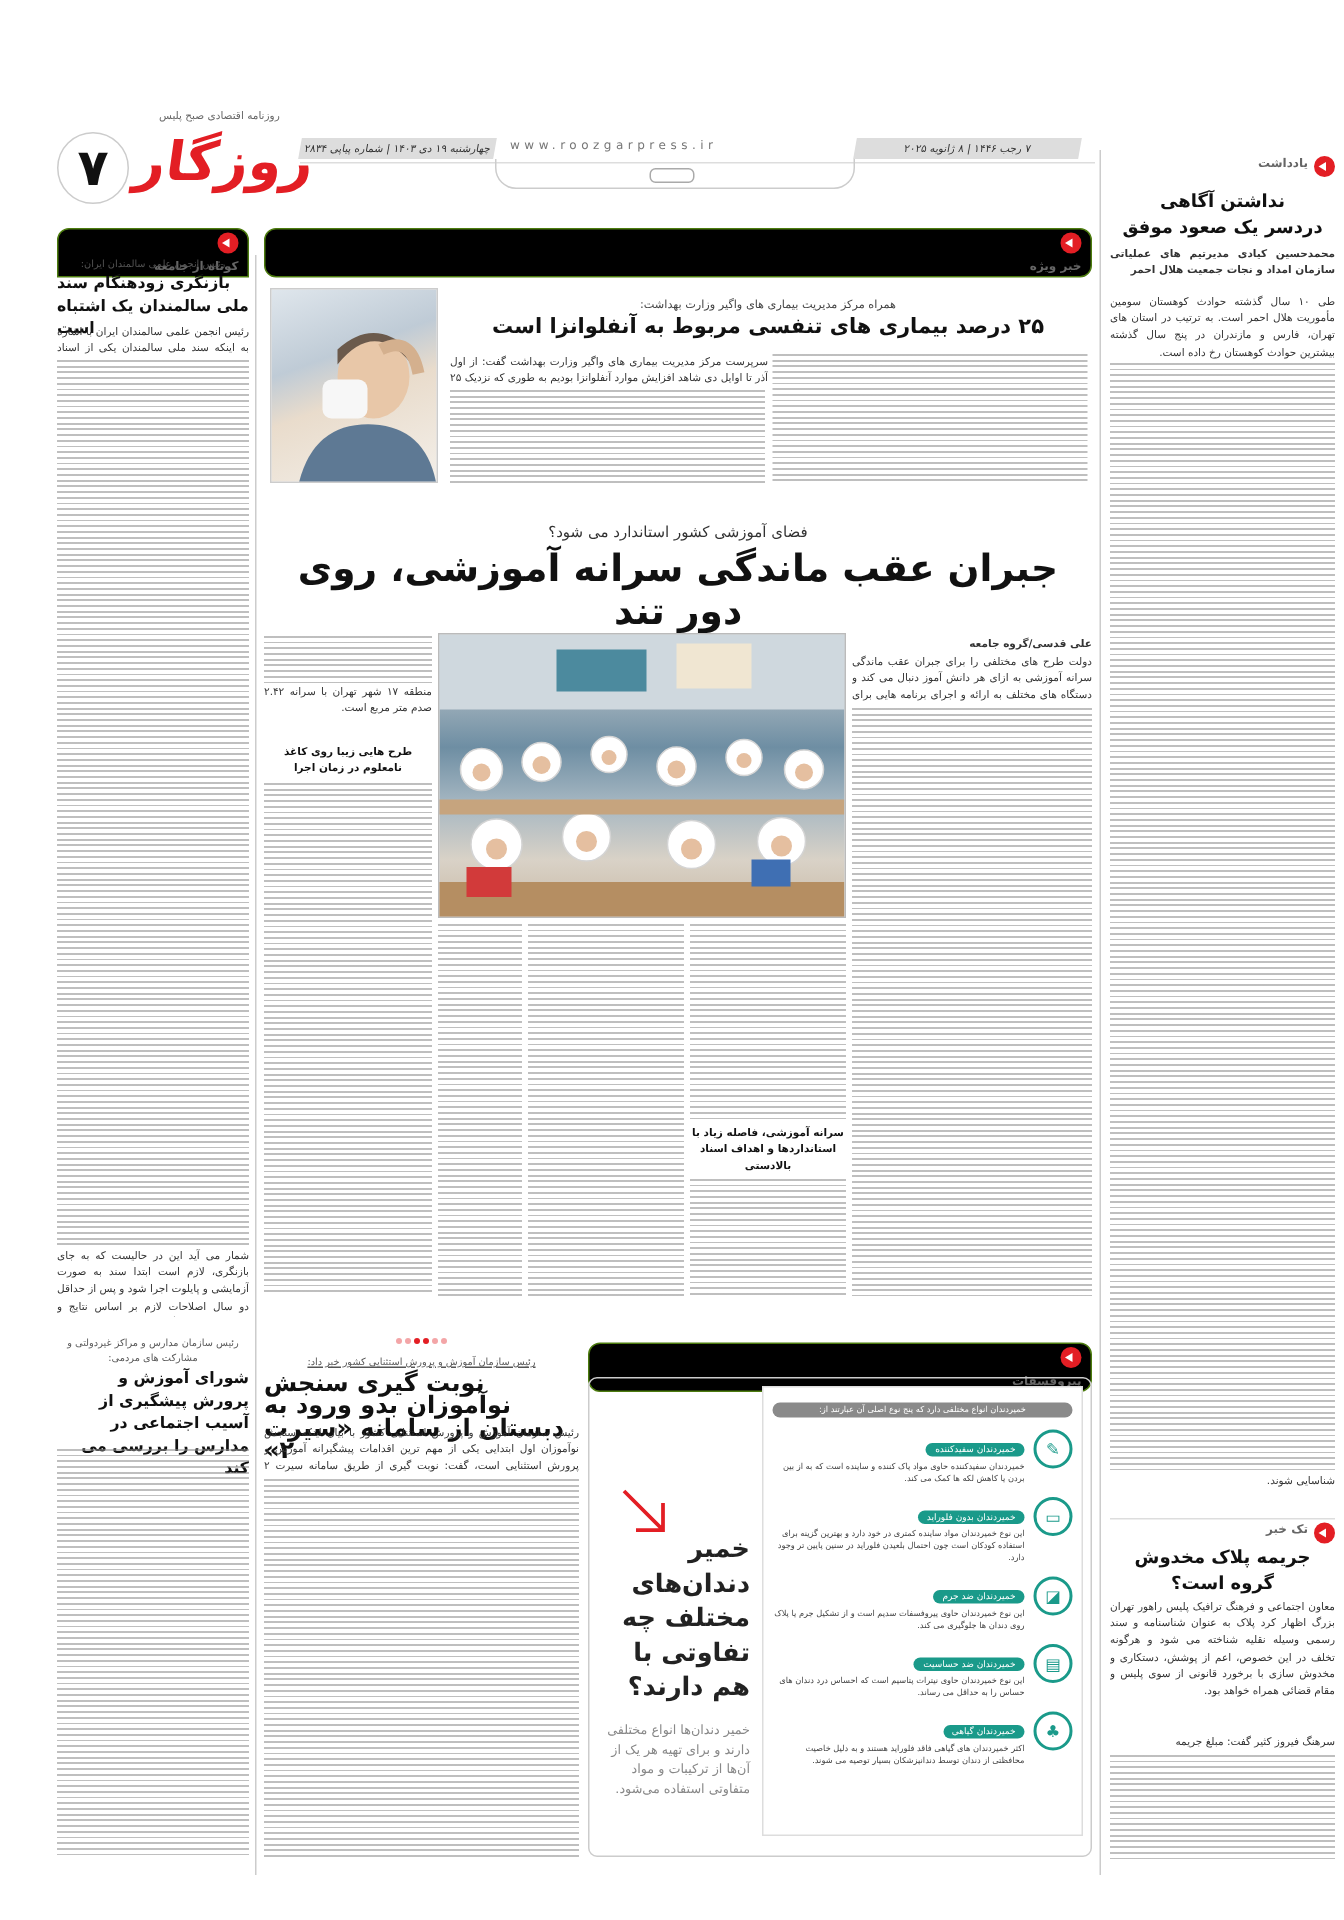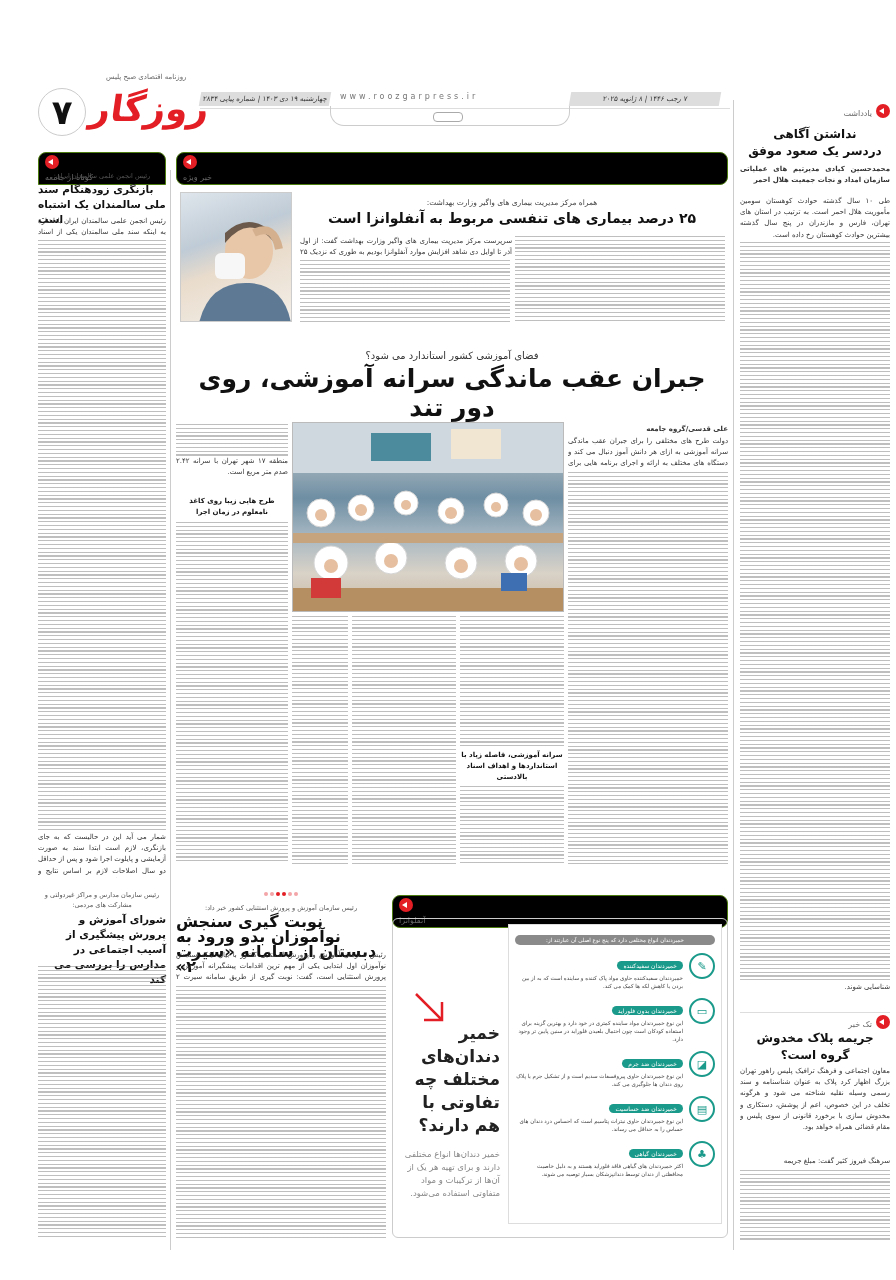--- a/index.html
+++ b/index.html
@@ -13,21 +13,21 @@
   .logo-text { left: 90px; top: 88px; font-size: 36px; font-weight: 900; color: #e31e24; font-family: "DejaVu Sans", sans-serif; letter-spacing: -1px; transform: skewX(-8deg); }
   .logo-tagline { left: 106px; top: 73px; font-size: 7px; color: #666; }
   .date-bar-left { left: 200px; top: 92px; width: 130px; height: 14px; background: #ddd; font-size: 7px; color: #333; display: flex; align-items: center; justify-content: center; transform: skewX(-10deg); }
   .date-bar-right { left: 570px; top: 92px; width: 150px; height: 14px; background: #ddd; font-size: 7px; color: #333; display: flex; align-items: center; justify-content: center; transform: skewX(-10deg); }
   .website { left: 340px; top: 92px; font-size: 8px; color: #777; letter-spacing: 3px; direction: ltr; }
   .header-line { left: 200px; top: 108px; width: 530px; height: 1px; background: #ddd; }
   .header-curve { left: 330px; top: 106px; width: 240px; height: 20px; border: 1px solid #ccc; border-top: none; border-radius: 0 0 14px 14px; }
   .header-logo-small { left: 433px; top: 112px; width: 30px; height: 10px; border: 1px solid #aaa; border-radius: 4px; }
 
   
-  .sec-label { display: flex; align-items: flex-end; gap: 4px; font-size: 8px; color: #666; }
+  .sec-label { display: flex; align-items: flex-start; gap: 4px; font-size: 8px; color: #666; font-weight: bold; }
   .sec-dot { width: 14px; height: 14px; border-radius: 50%; background: #e31e24; position: relative; flex: none; }
   .sec-dot::after { content: ""; position: absolute; left: 3px; top: 3.5px; border-top: 3.5px solid transparent; border-bottom: 3.5px solid transparent; border-right: 5px solid #fff; }
   .tab-box { border: 1px solid #4d7c0f; border-radius: 8px 8px 0 0; padding: 2px 6px; background: #000000; flex-direction: column; }
 
   
   .vline { width: 1px; background: #ccc; }
 
   
   .right-col-title { font-size: 12px; font-weight: bold; text-align: center; line-height: 17px; color: #111; }
   .feature-sup { font-size: 7.5px; color: #444; text-align: center; }
@@ -189,28 +189,28 @@
 <div class="abs filler" style="left:176px; top:522px; width:112px; height:342px;"></div>
 
 <div class="abs dots" style="left:176px; top:892px; width:210px;">
   <span></span>
     <span></span>
     <span class="on"></span>
     <span class="on"></span>
     <span></span>
     <span></span>
 </div>
-<div class="abs" style="left:176px; top:904px; width:210px; text-align:center; font-size:6.5px; color:#555;">رئیس سازمان آموزش و پرورش استثنایی کشور خبر داد:</div>
+<div class="abs" style="left:176px; top:904px; width:210px; text-align:center; font-size:6.5px; color:#555;text-decoration:underline;">رئیس سازمان آموزش و پرورش استثنایی کشور خبر داد:</div>
 <div class="abs" style="left:176px; top:914px; width:210px; text-align:left; font-size:16px; font-weight:bold; line-height:15px; color:#111;">نوبت گیری سنجش نوآموزان بدو ورود به دبستان از سامانه «سیرت ۲»</div>
 <div class="abs body-text" style="left:176px; top:950px; width:210px; height:34px;">رئیس سازمان آموزش و پرورش استثنایی کشور با بیان اینکه سنجش نوآموزان اول ابتدایی یکی از مهم ترین اقدامات پیشگیرانه آموزش و پرورش استثنایی است، گفت: نوبت گیری از طریق سامانه سیرت ۲ انجام می شود.</div>
 <div class="abs filler" style="left:176px; top:986px; width:210px; height:252px;"></div>
 
 <div class="abs sec-label tab-box" style="left:392px; top:895px; width:336px; border-radius:8px;">
   <span class="sec-dot"></span>
-  <span>آنفلوانزا</span>
+  <span>پیروفسفات</span>
 </div>
 <div class="abs info-box" style="top:918px; height:320px;"></div>
 
 <div class="abs info-panel">
   <div style="padding:6px 6px;">
     <div class="info-sub" style="margin-top:4px;">خمیردندان انواع مختلفی دارد که پنج نوع اصلی آن عبارتند از:</div>
     <div id="info-items">
         <div class="info-item">
           <div class="info-icon">✎</div>
           <div style="flex: 1 1 0%;"><span class="info-badge">خمیردندان سفیدکننده</span><div class="info-desc">خمیردندان سفیدکننده حاوی مواد پاک کننده و ساینده است که به از بین بردن یا کاهش لکه ها کمک می کند.</div></div>

